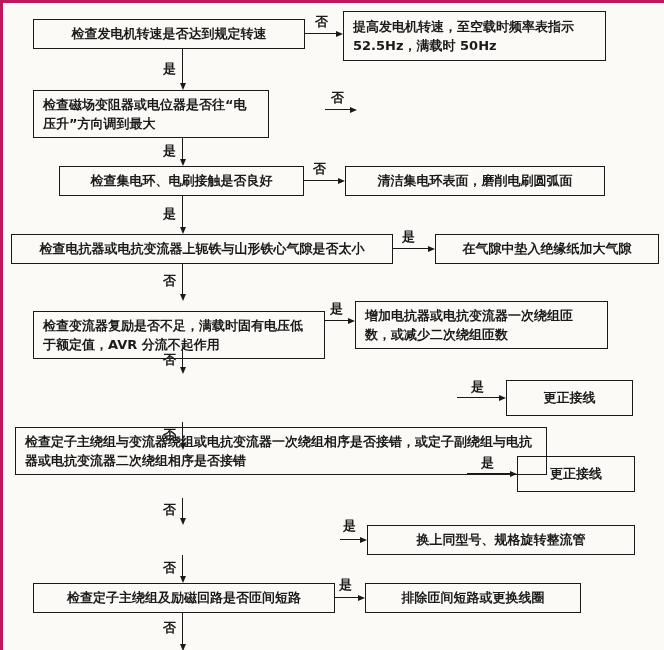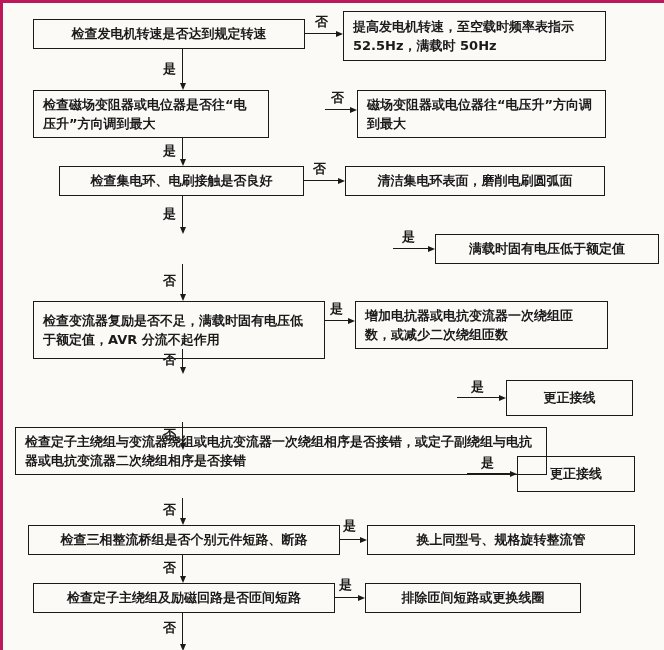--- a/index.html
+++ b/index.html
@@ -79,58 +79,57 @@
   <div class="box" style="left:30px;top:16px;width:272px;height:30px">检查发电机转速是否达到规定转速</div>
   <span class="lbl" style="left:312px;top:10px">否</span>
   <div class="ah" style="left:302px;top:30px;width:31px"></div>
   <div class="box multi" style="left:340px;top:8px;width:263px;height:50px">提高发电机转速，至空载时频率表指示 52.5Hz，满载时 50Hz</div>
   <span class="lbl" style="left:160px;top:57px">是</span>
   <div class="av" style="left:179px;top:46px;height:34px"></div>
 
   <div class="box multi" style="left:30px;top:87px;width:236px;height:48px">检查磁场变阻器或电位器是否往“电压升”方向调到最大</div>
   <span class="lbl" style="left:328px;top:86px">否</span>
   <div class="ah" style="left:322px;top:106px;width:25px"></div>
-  <div class="box multi" style="left:354px;top:87px;width:249px;height:48px">磁场变阻器或电位器往“电压升”方向调到最大</div>
   <span class="lbl" style="left:160px;top:139px">是</span>
   <div class="av" style="left:179px;top:135px;height:21px"></div>
 
   <div class="box" style="left:56px;top:163px;width:245px;height:30px">检查集电环、电刷接触是否良好</div>
   <span class="lbl" style="left:310px;top:157px">否</span>
   <div class="ah" style="left:301px;top:177px;width:34px"></div>
   <div class="box" style="left:342px;top:163px;width:260px;height:30px">清洁集电环表面，磨削电刷圆弧面</div>
   <span class="lbl" style="left:160px;top:202px">是</span>
   <div class="av" style="left:179px;top:193px;height:31px"></div>
 
+  <div class="box" style="left:8px;top:231px;width:382px;height:30px">检查电抗器或电抗变流器上轭铁与山形铁心气隙是否太小</div>
   <span class="lbl" style="left:399px;top:225px">是</span>
   <div class="ah" style="left:390px;top:245px;width:35px"></div>
-  <div class="box" style="left:432px;top:231px;width:224px;height:30px">满载时固有电压低于额定值</div>
+  <div class="box" style="left:432px;top:231px;width:224px;height:30px">在气隙中垫入绝缘纸加大气隙</div>
   <span class="lbl" style="left:160px;top:269px">否</span>
   <div class="av" style="left:179px;top:261px;height:30px"></div>
 
-  <div class="box multi" style="left:30px;top:298px;width:292px;height:58px">检查变流器复励是否不足，满载时固有电压低于额定值，AVR 分流不起作用</div>
+  <div class="box multi" style="left:30px;top:308px;width:292px;height:48px">检查变流器复励是否不足，满载时固有电压低于额定值，AVR 分流不起作用</div>
   <span class="lbl" style="left:327px;top:297px">是</span>
   <div class="ah" style="left:322px;top:317px;width:23px"></div>
   <div class="box multi" style="left:352px;top:298px;width:253px;height:48px">增加电抗器或电抗变流器一次绕组匝数，或减少二次绕组匝数</div>
   <span class="lbl" style="left:160px;top:348px">否</span>
   <div class="av" style="left:179px;top:346px;height:18px"></div>
 
   <span class="lbl" style="left:468px;top:375px">是</span>
   <div class="ah" style="left:454px;top:394px;width:42px"></div>
   <div class="box" style="left:503px;top:377px;width:127px;height:36px">更正接线</div>
   <span class="lbl" style="left:160px;top:423px">否</span>
   <div class="av" style="left:179px;top:419px;height:21px"></div>
 
   <div class="box multi" style="left:12px;top:424px;width:532px;height:48px">检查定子主绕组与变流器绕组或电抗变流器一次绕组相序是否接错，或定子副绕组与电抗器或电抗变流器二次绕组相序是否接错</div>
   <span class="lbl" style="left:478px;top:451px">是</span>
   <div class="ah" style="left:464px;top:470px;width:43px"></div>
   <div class="box" style="left:514px;top:453px;width:118px;height:36px">更正接线</div>
   <span class="lbl" style="left:160px;top:498px">否</span>
   <div class="av" style="left:179px;top:495px;height:20px"></div>
 
-  <div class="box" style="left:25px;top:522px;width:312px;height:30px">检查三相整流桥组是否个别元件短路、断路</div>
   <span class="lbl" style="left:340px;top:514px">是</span>
   <div class="ah" style="left:337px;top:536px;width:20px"></div>
   <div class="box" style="left:364px;top:522px;width:268px;height:30px">换上同型号、规格旋转整流管</div>
   <span class="lbl" style="left:160px;top:556px">否</span>
   <div class="av" style="left:179px;top:552px;height:21px"></div>
 
   <div class="box" style="left:30px;top:580px;width:302px;height:30px">检查定子主绕组及励磁回路是否匝间短路</div>
   <span class="lbl" style="left:336px;top:573px">是</span>
   <div class="ah" style="left:332px;top:594px;width:23px"></div>
   <div class="box" style="left:362px;top:580px;width:216px;height:30px">排除匝间短路或更换线圈</div>

